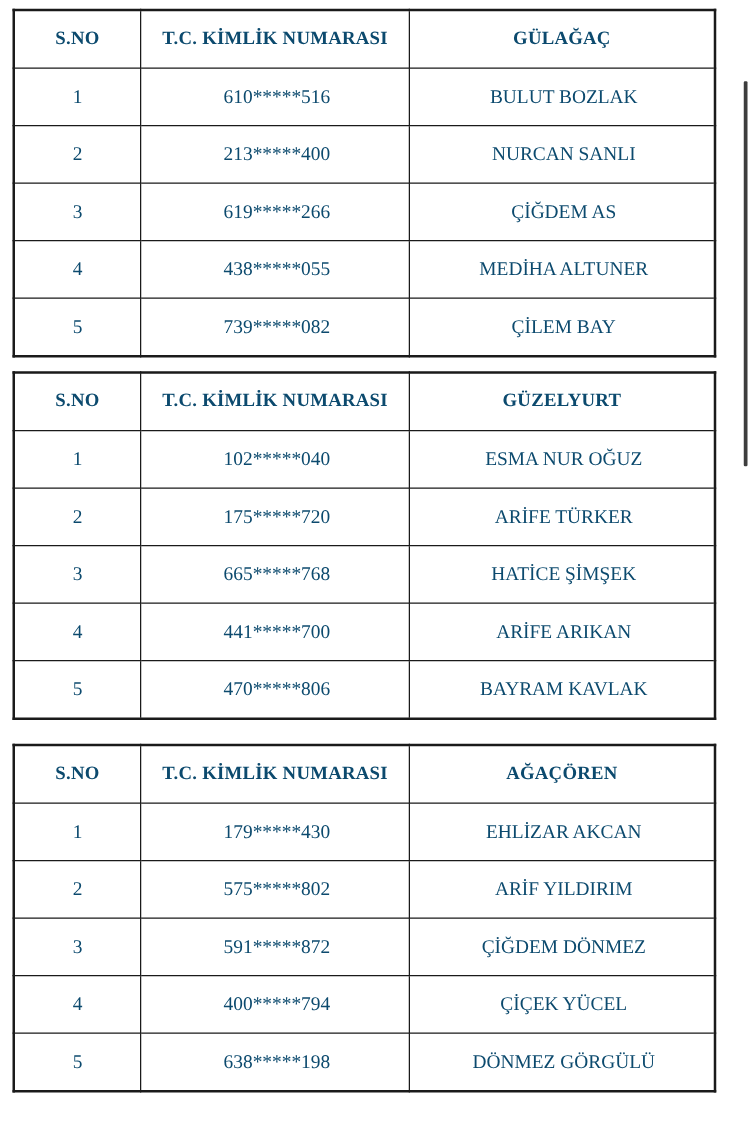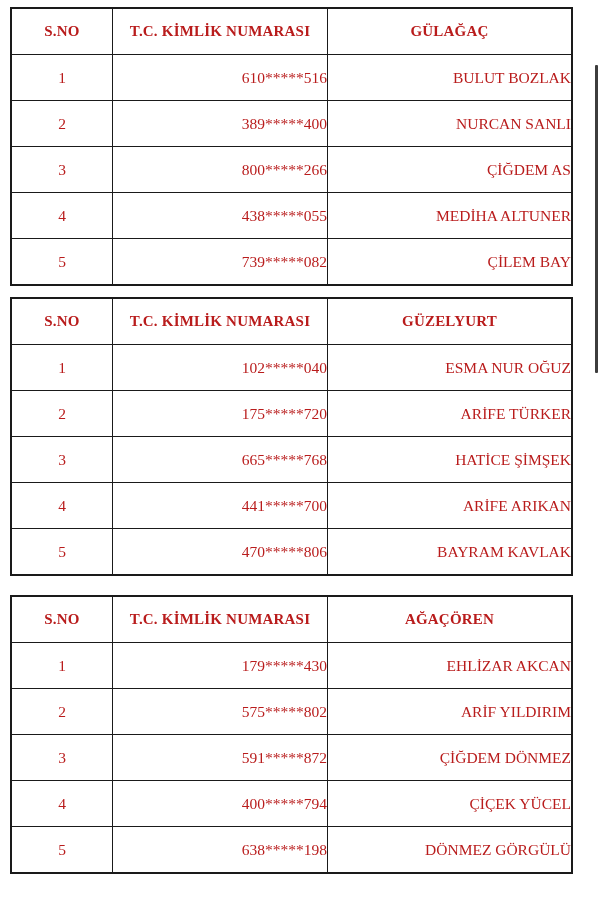--- a/index.html
+++ b/index.html
@@ -6,21 +6,21 @@
     margin: 0;
     padding: 0;
     background: #ffffff;
   }
   .page {
     position: relative;
     width: 600px;
     height: 900px;
     background: #ffffff;
     font-family: "Liberation Serif", serif;
-    color: #b91c1c;
+    color: #0c4a6e;
     overflow: hidden;
     box-sizing: border-box;
     padding-top: 7px;
   }
   table.roster {
     border-collapse: collapse;
     table-layout: fixed;
     width: 557px;
     margin-left: 10px;
     border: 2px solid #1a1a1a;
@@ -38,21 +38,21 @@
   .roster th {
     font-weight: bold;
     font-size: 15px;
     text-align: center;
     letter-spacing: 0.2px;
   }
   .roster td { font-size: 15.5px; }
   .c-no   { width: 100px; text-align: center; }
   .c-id   { width: 214px; margin-left: 37px; }
   .c-name { width: 243px; }
-  td.c-id, td.c-name { text-align: right; padding-left: 3px; }
+  td.c-id, td.c-name { text-align: center; padding-left: 3px; }
   .scroll-thumb {
     position: absolute;
     top: 65px;
     right: 2px;
     width: 3px;
     height: 308px;
     background: #3d3d3d;
     border-radius: 1px;
   }
 </style>
@@ -70,26 +70,26 @@
       </tr>
     </thead>
     <tbody>
       <tr>
         <td class="c-no">1</td>
         <td class="c-id">610*****516</td>
         <td class="c-name">BULUT BOZLAK</td>
       </tr>
       <tr>
         <td class="c-no">2</td>
-        <td class="c-id">389*****400</td>
+        <td class="c-id">213*****400</td>
         <td class="c-name">NURCAN SANLI</td>
       </tr>
       <tr>
         <td class="c-no">3</td>
-        <td class="c-id">800*****266</td>
+        <td class="c-id">619*****266</td>
         <td class="c-name">ÇİĞDEM AS</td>
       </tr>
       <tr>
         <td class="c-no">4</td>
         <td class="c-id">438*****055</td>
         <td class="c-name">MEDİHA ALTUNER</td>
       </tr>
       <tr>
         <td class="c-no">5</td>
         <td class="c-id">739*****082</td>

